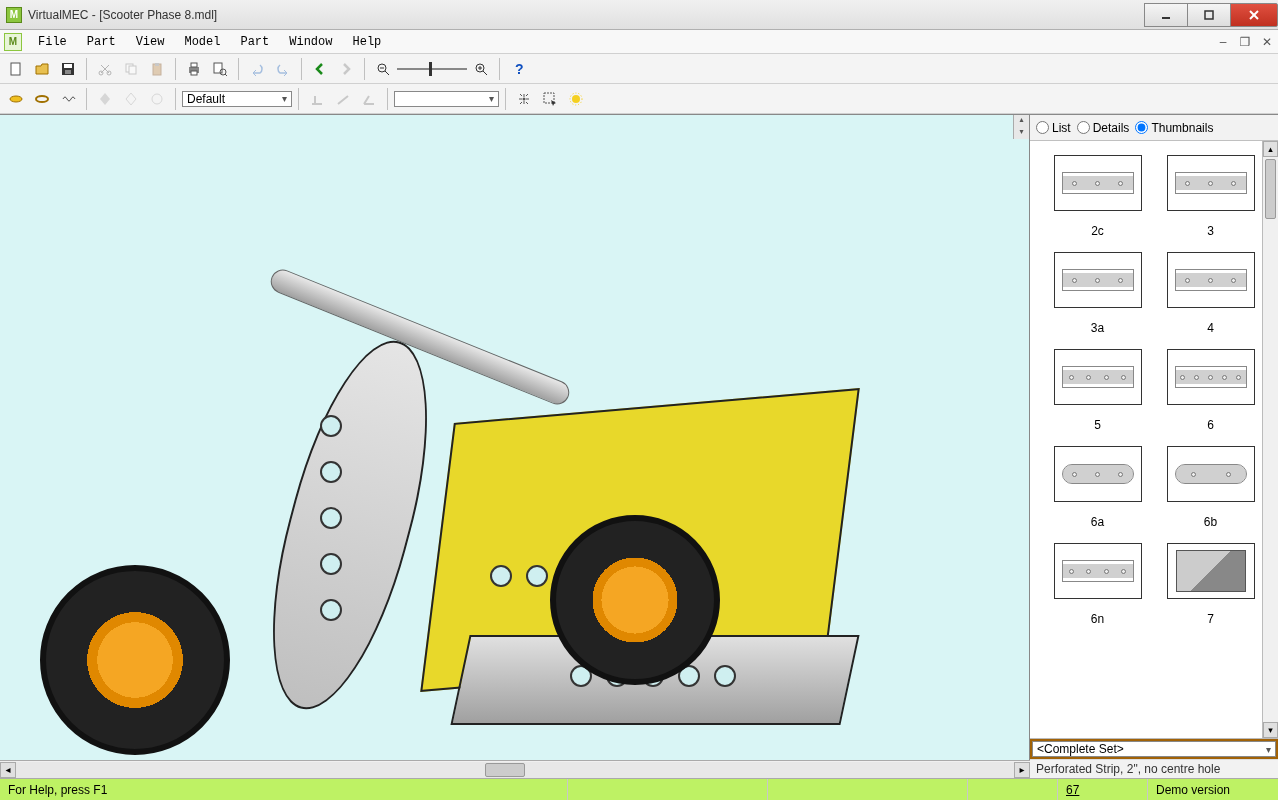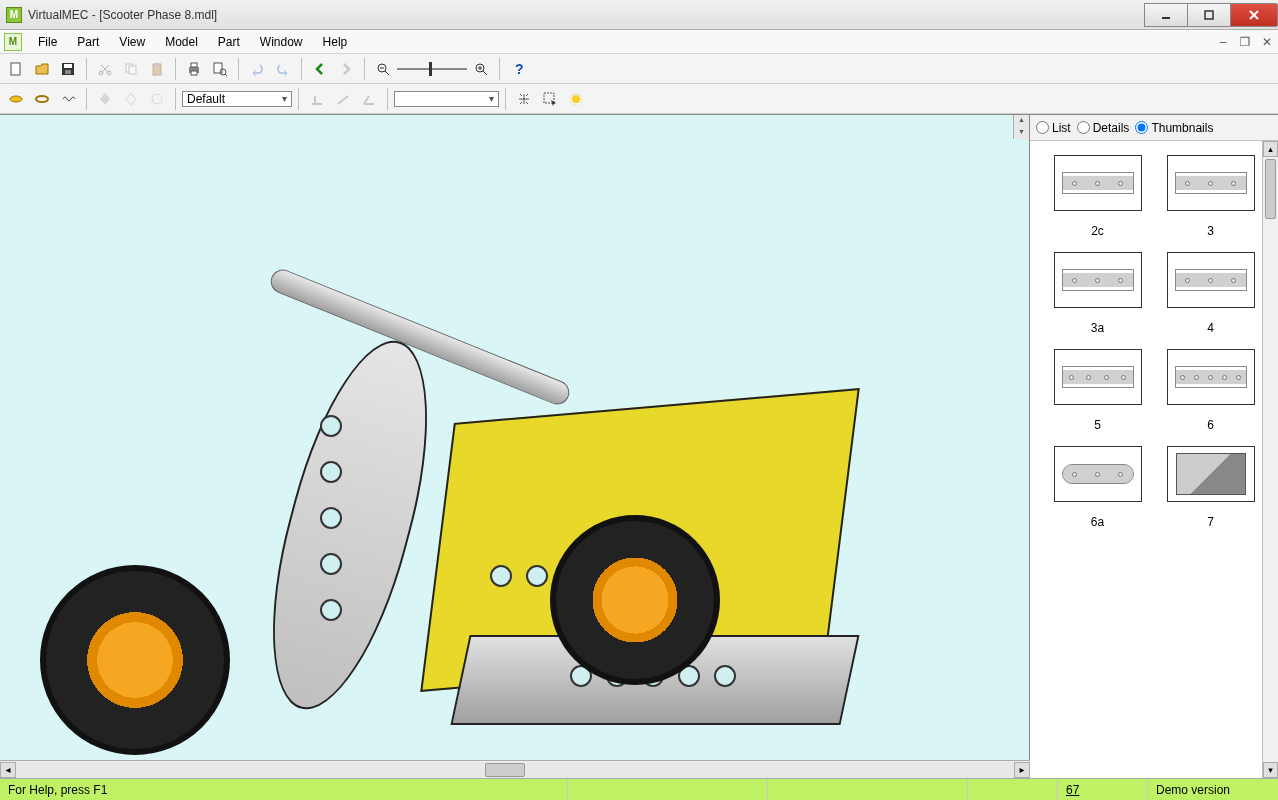--- a/index.html
+++ b/index.html
@@ -9,21 +9,21 @@
 .titlebar { height: 30px; background: linear-gradient(#f0f0f0,#e0e0e0); border-bottom: 1px solid #b0b0b0; display: flex; align-items: center; padding: 0 0 0 6px; font-size: 12px; color: #333; }
 .titlebar .icon { width: 16px; height: 16px; background: #8cc63f; border: 1px solid #5a8a1a; margin-right: 6px; font-size:10px; text-align:center; line-height:14px; color:#fff; font-weight:bold;}
 .titlebar .spacer { flex: 1; }
 .winbtn { width: 44px; height: 24px; display:flex; align-items:center; justify-content:center; border:1px solid #888; margin-left:-1px; background:linear-gradient(#f5f5f5,#ddd); }
 .winbtn.close { background: linear-gradient(#e05040,#c03020); color:#fff; width:48px; border-top-right-radius:2px; border-bottom-right-radius:2px;}
 .winbtn svg { width:12px; height:12px; }
 
 
 .menubar { height: 24px; background: #f8f8f8; border-bottom: 1px solid #d0d0d0; display:flex; align-items:center; padding-left:4px; font-size:12px; }
 .menubar .menuicon { width:18px; height:18px; border:1px solid #8cc63f; background:#e8f5d8; margin-right:6px; font-size:10px; text-align:center; line-height:16px; color:#5a8a1a; font-weight:bold;}
-.menubar .menuitem { padding: 3px 10px; cursor: default; }
+.menubar .menuitem { padding: 3px 10px; cursor: default; font-family: Liberation Mono, monospace; }
 .menubar .spacer { flex:1; }
 .mdi-btn { width:18px; height:16px; margin:0 2px; display:flex; align-items:center; justify-content:center; color:#555;}
 
 
 .toolbar { height: 30px; background: #f4f4f4; border-bottom: 1px solid #d0d0d0; display:flex; align-items:center; padding:0 4px; gap:2px; }
 .tbtn { width:24px; height:24px; display:flex; align-items:center; justify-content:center; border:1px solid transparent; border-radius:2px; }
 .tbtn svg { width:16px; height:16px; }
 .tsep { width:1px; height:22px; background:#c0c0c0; margin:0 4px; }
 .combo { height:16px; font-size:12px; border:1px solid #888; background:#fff; padding:0 4px; display:flex; align-items:center; position:relative;}
 .combo::after { content:'▾'; position:absolute; right:4px; font-size:10px; color:#555;}
@@ -434,30 +434,56 @@
               <div class="strip rounded">
                 <div class="h"></div>
                 <div class="h"></div>
                 <div class="h"></div>
               </div>
             </div>
             <span>6a</span>
           </div>
           <div class="part">
             <div class="thumb">
+              <div class="strip rounded">
+                <div class="h"></div>
+                <div class="h"></div>
+              </div>
+            </div>
+            <span>6b</span>
+          </div>
+          <div class="part">
+            <div class="thumb">
+              <div class="strip">
+                <div class="h"></div>
+                <div class="h"></div>
+                <div class="h"></div>
+                <div class="h"></div>
+              </div>
+            </div>
+            <span>6n</span>
+          </div>
+          <div class="part">
+            <div class="thumb">
               <div class="angle"></div>
             </div>
             <span>7</span>
           </div>
         </div>
       <div class="parts-vscroll">
         <div class="arrow">▴</div>
         <div class="thumb"></div>
         <div class="arrow" style="position:absolute;bottom:0;left:0;right:0">▾</div>
       </div>
+    </div>
+    <div class="panel-bottom">
+      <div class="combo">
+          <span>&lt;Complete Set&gt;</span>
+        </div>
+      <div class="desc">Perforated Strip, 2", no centre hole</div>
     </div>
   </div>
 </div>
 
 <div class="statusbar">
   <div class="cell flex">For Help, press F1</div>
   <div class="cell w2"></div>
   <div class="cell w2"></div>
   <div class="cell w"></div>
   <div class="cell w">67</div>

